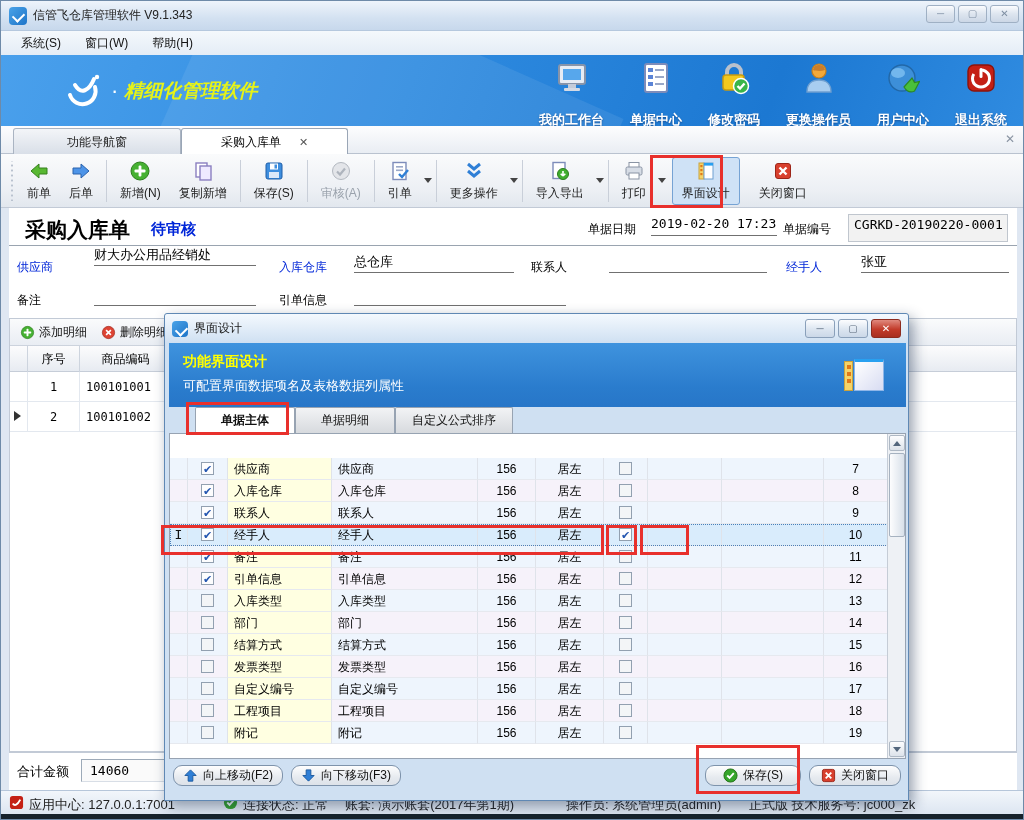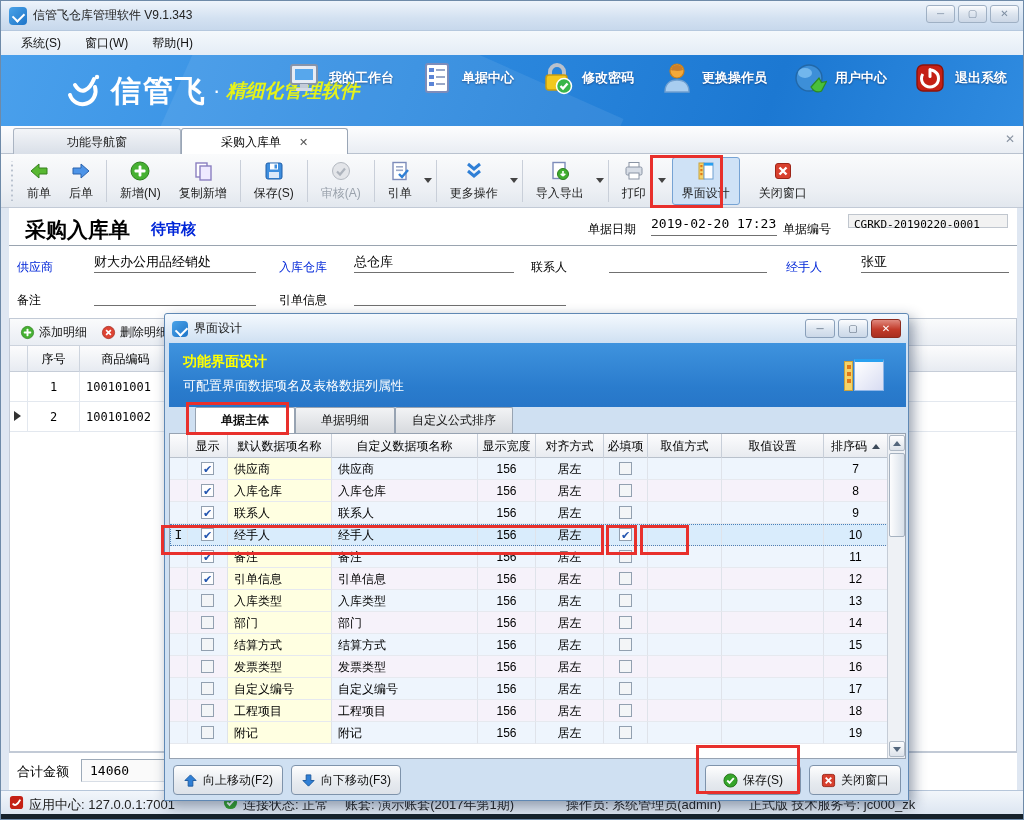--- a/index.html
+++ b/index.html
@@ -31,21 +31,21 @@
     background:linear-gradient(110deg,#4aa0ec 0%,#2f8be0 40%,#1c78d2 75%,#2f8be0 100%); overflow:hidden; }
   .banner::before { content:""; position:absolute; left:180px; top:-30px; width:420px; height:200px;
     background:rgba(255,255,255,.08); transform:rotate(24deg); }
   .brandwrap { position:absolute; left:60px; top:14px; display:flex; align-items:center; }
   .brandmark { width:44px; height:44px; position:relative; }
   .brandmark svg { width:44px; height:44px; }
   .brandname { font-size:30px; font-weight:bold; color:#fff; letter-spacing:2px; margin-left:6px; }
   .branddot { color:#fff; font-size:22px; margin:0 6px; }
   .slogan { font-size:19px; font-weight:bold; font-style:italic; color:#e6f318; }
   .banner-actions { position:absolute; right:18px; top:6px; display:flex; gap:26px; }
-  .baction { display:flex; flex-direction:row; align-items:center; gap:8px; cursor:pointer; }
+  .baction { display:flex; flex-direction:column; align-items:center; gap:16px; cursor:pointer; }
   .baction .lbl { color:#fff; font-size:13px; font-weight:bold; text-shadow:0 1px 2px rgba(0,0,40,.4); white-space:nowrap; }
   .baction svg { width:34px; height:34px; }
 
   
   .tabstrip { position:absolute; left:0; top:125px; width:1024px; height:28px;
     background:linear-gradient(#fdfdfe,#e9edf3); border-bottom:1px solid #b9c2cf; }
   .tab { position:absolute; top:2px; height:26px; font-size:12px; text-align:center;
     line-height:26px; border:1px solid #aab4c2; border-bottom:none; border-radius:3px 3px 0 0; }
   .tab.inactive { left:12px; width:168px; background:linear-gradient(#f3f5f8,#d9dfe8); color:#222; }
   .tab.active { left:180px; width:167px; background:#fff; color:#000; border-color:#9aa6b6; }
@@ -70,22 +70,22 @@
   .tbgroup { display:flex; align-items:center; }
 
   
   .docarea { position:absolute; left:8px; top:207px; width:1008px; height:110px; background:#fff; }
   .doctitle { position:absolute; left:16px; top:8px; font-size:21px; font-weight:bold; color:#000; }
   .docstatus { position:absolute; left:142px; top:12px; font-size:15px; font-weight:bold; color:#0026d8; }
   .fldlabel { position:absolute; font-size:12px; color:#000; }
   .fldlabel.accent { color:#0026d8; }
   .fldvalue { position:absolute; font-size:13px; color:#000; border-bottom:1px solid #707070; height:20px; }
   .fldvalue.mono { font-family:"DejaVu Sans Mono",monospace; font-size:13px; }
-  .fldbox { position:absolute; font-family:"DejaVu Sans Mono",monospace; font-size:11px; color:#000;
-    background:#f2f2f2; border:1px solid #c0c6cе; border:1px solid #c0c6ce; height:14px; line-height:20px; padding-left:5px; }
+  .fldbox { position:absolute; font-family:"DejaVu Sans Mono",monospace; font-size:13px; color:#000;
+    background:#f2f2f2; border:1px solid #c0c6cе; border:1px solid #c0c6ce; height:28px; line-height:20px; padding-left:5px; }
   .docdivider { position:absolute; left:0px; top:37px; width:1008px; height:1px; background:#9aa4b0; }
 
   
   .detailpanel { position:absolute; left:8px; top:317px; width:1008px; height:434px; background:#fff; border:1px solid #c2cad6; }
   .dtoolbar { position:absolute; left:0; top:0; width:1006px; height:27px;
     background:linear-gradient(#fafbfc,#e9edf3); border-bottom:1px solid #ccd3dd; display:flex; align-items:center; gap:14px; padding-left:10px; }
   .dtbtn { display:flex; align-items:center; gap:4px; font-size:12px; color:#111; }
   .dtbtn svg { width:15px; height:15px; }
   .dgrid-header { position:absolute; left:0; top:27px; width:1006px; height:26px;
     background:linear-gradient(#fcfcfd,#e7ebf1); border-bottom:1px solid #c6cdd8; }
@@ -161,21 +161,21 @@
 
   .gscroll { position:absolute; right:0; top:0; width:18px; height:324px; background:#eef1f5; border-left:1px solid #c5ccd6; }
   .gs-arrow { position:absolute; left:1px; width:16px; height:16px; background:linear-gradient(#fdfdfe,#dde3ea); border:1px solid #aeb8c4; border-radius:2px; }
   .gs-arrow i { display:block; margin:5px auto 0; width:0; height:0; border-left:4px solid transparent; border-right:4px solid transparent; }
   .gs-arrow.up { top:1px; } .gs-arrow.up i { border-bottom:5px solid #53667c; }
   .gs-arrow.down { bottom:1px; } .gs-arrow.down i { border-top:5px solid #53667c; }
   .gs-thumb { position:absolute; left:1px; top:19px; width:16px; height:84px;
     background:linear-gradient(90deg,#fdfdfe,#d8e0e9); border:1px solid #a6b2c0; border-radius:2px; }
 
   .dlg-footer { position:absolute; left:4px; top:449px; width:737px; height:35px; background:#cfe0f2; }
-  .fbtn { position:absolute; top:2px; height:30px; border:1px solid #7e93ab; border-radius:4px;
+  .fbtn { position:absolute; top:2px; height:21px; border:1px solid #7e93ab; border-radius:9px;
     background:linear-gradient(#fefefe,#e6eaef 60%,#dde2e9); font-size:12px; color:#111;
     display:flex; align-items:center; justify-content:center; gap:5px; }
   .fbtn svg { width:15px; height:15px; }
 
   
   .anno { position:absolute; border:3px solid #e8302c; z-index:60; pointer-events:none; }
 </style>
 </head>
 <body>
 
@@ -199,21 +199,20 @@
 
   <div class="banner">
     <div class="brandwrap">
       <span class="brandmark">
         <svg viewBox="0 0 44 44">
             <path d="M9 26 A13 13 0 1 0 34 18" fill="none" stroke="#fff" stroke-width="4" stroke-linecap="round"></path>
             <path d="M14 16 C20 26 28 22 33 10" fill="none" stroke="#fff" stroke-width="4" stroke-linecap="round"></path>
             <circle cx="36" cy="8" r="2.2" fill="#fff"></circle>
           </svg>
       </span>
-      <span class="brandname">信管飞</span>
       <span class="branddot">·</span>
       <span class="slogan">精细化管理软件</span>
     </div>
     <div class="banner-actions">
       <div class="baction">
         <svg viewBox="0 0 34 34">
             <rect x="4" y="4" width="26" height="19" rx="2" fill="#e7ecf4" stroke="#8794aa" stroke-width="2"></rect>
             <rect x="8" y="8" width="18" height="11" fill="#57a7ec"></rect>
             <rect x="13" y="23" width="8" height="4" fill="#c3cbd9"></rect>
             <rect x="9" y="27" width="16" height="3" rx="1" fill="#d4dae5"></rect>
@@ -395,21 +394,21 @@
   <div class="docarea">
     <div class="doctitle">采购入库单</div>
     <div class="docstatus">待审核</div>
     <div class="fldlabel" style="left:579px;top:13px;">单据日期</div>
     <div class="fldvalue mono" style="left:642px;top:8px;width:126px;">2019-02-20 17:23</div>
     <div class="fldlabel" style="left:774px;top:13px;">单据编号</div>
     <div class="fldbox" style="left:839px;top:6px;width:160px;">CGRKD-20190220-0001</div>
     <div class="docdivider"></div>
 
     <div class="fldlabel accent" style="left:8px;top:51px;">供应商</div>
-    <div class="fldvalue" style="left:85px;top:45px;width:162px;">财大办公用品经销处</div>
+    <div class="fldvalue" style="left:85px;top:38px;width:162px;">财大办公用品经销处</div>
     <div class="fldlabel accent" style="left:270px;top:51px;">入库仓库</div>
     <div class="fldvalue" style="left:345px;top:45px;width:160px;">总仓库</div>
     <div class="fldlabel" style="left:522px;top:51px;">联系人</div>
     <div class="fldvalue" style="left:600px;top:45px;width:158px;"></div>
     <div class="fldlabel accent" style="left:777px;top:51px;">经手人</div>
     <div class="fldvalue" style="left:852px;top:45px;width:148px;">张亚</div>
 
     <div class="fldlabel" style="left:8px;top:84px;">备注</div>
     <div class="fldvalue" style="left:85px;top:78px;width:162px;"></div>
     <div class="fldlabel" style="left:270px;top:84px;">引单信息</div>
@@ -500,32 +499,20 @@
       </div>
     </div>
 
     <div class="dlg-tabs">
       <div class="dtab active" style="left:26px;width:100px;">单据主体</div>
       <div class="dtab" style="left:126px;width:100px;">单据明细</div>
       <div class="dtab" style="left:226px;width:118px;">自定义公式排序</div>
     </div>
 
     <div class="dlg-grid">
-      <div class="ghead">
-        <div class="gh" style="left:0;width:18px;"></div>
-        <div class="gh" style="left:18px;width:40px;">显示</div>
-        <div class="gh" style="left:58px;width:104px;">默认数据项名称</div>
-        <div class="gh" style="left:162px;width:146px;">自定义数据项名称</div>
-        <div class="gh" style="left:308px;width:58px;">显示宽度</div>
-        <div class="gh" style="left:366px;width:68px;">对齐方式</div>
-        <div class="gh" style="left:434px;width:44px;">必填项</div>
-        <div class="gh" style="left:478px;width:74px;">取值方式</div>
-        <div class="gh" style="left:552px;width:102px;">取值设置</div>
-        <div class="gh" style="left:654px;width:64px;"><span>排序码</span><span class="sortarrow"></span></div>
-      </div>
       <div class="gbody">
           <div class="grow even">
             <div class="gc center" style="left: 0px; width: 18px;"></div>
             <div class="gc center" style="left: 18px; width: 40px;"><span class="cb on">✔</span></div>
             <div class="gc name" style="left: 58px; width: 104px;">供应商</div>
             <div class="gc custom" style="left: 162px; width: 146px;">供应商</div>
             <div class="gc center num" style="left: 308px; width: 58px;">156</div>
             <div class="gc center" style="left: 366px; width: 68px;">居左</div>
             <div class="gc center" style="left: 434px; width: 44px;"><span class="cb "></span></div>
             <div class="gc center" style="left: 478px; width: 74px;"></div>

